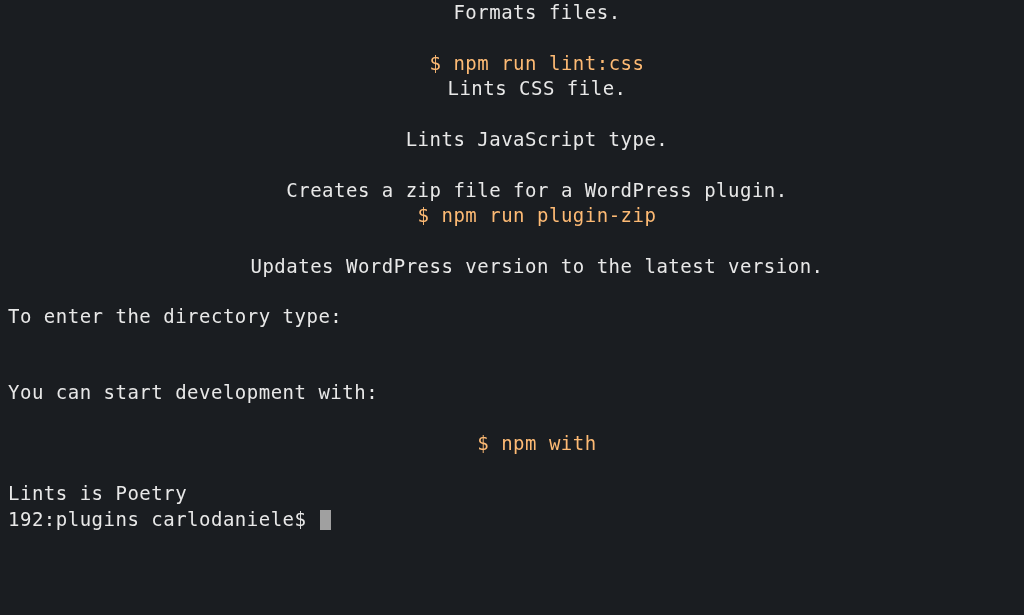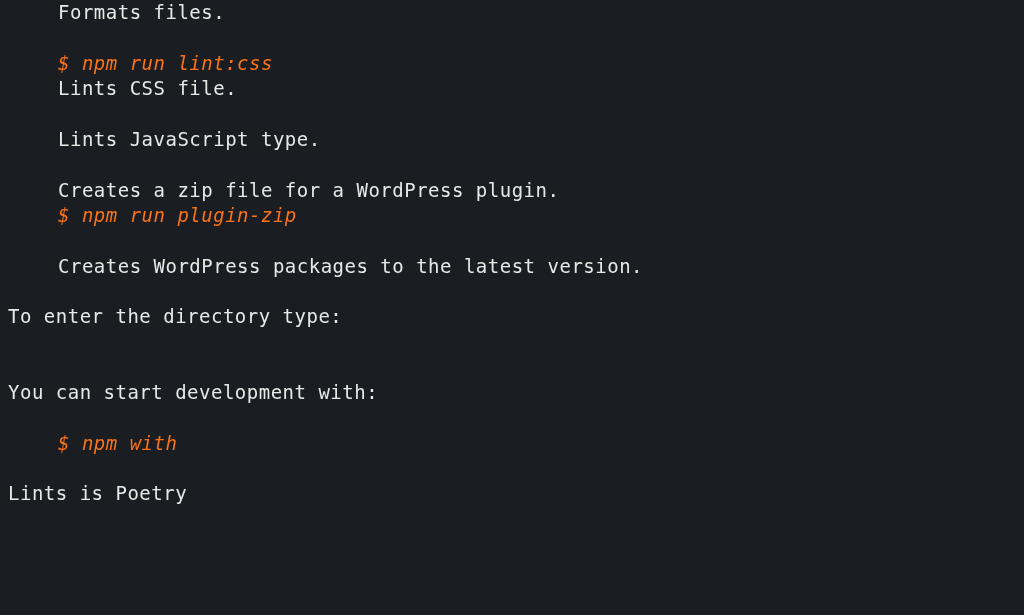--- a/index.html
+++ b/index.html
@@ -17,24 +17,24 @@
       width: 1024px;
       height: 615px;
       overflow: hidden;
       letter-spacing: 0.5px;
     }
     .terminal {
       padding: 0 8px;
     }
     .indent {
       padding-left: 50px;
+      text-align: center;
     }
     .cmd {
-      color: #f97316;
-      font-style: italic;
+      color: #fdba74;
     }
     .white {
       color: #e8e8e8;
     }
     .blank {
       height: 25px;
     }
     .line {
       white-space: pre;
     }
@@ -58,26 +58,27 @@
   <div class="indent line white">Lints CSS file.</div>
   <div class="blank"></div>
 
   <div class="indent line white">Lints JavaScript type.</div>
   <div class="blank"></div>
 
   <div class="indent line white">Creates a zip file for a WordPress plugin.</div>
   <div class="indent line cmd">$ npm run plugin-zip</div>
   <div class="blank"></div>
 
-  <div class="indent line white">Creates WordPress packages to the latest version.</div>
+  <div class="indent line white">Updates WordPress version to the latest version.</div>
   <div class="blank"></div>
 
   <div class="line white">To enter the directory type:</div>
   <div class="blank"></div>
   <div class="blank"></div>
 
   <div class="line white">You can start development with:</div>
   <div class="blank"></div>
   <div class="indent line cmd">$ npm with</div>
   <div class="blank"></div>
 
   <div class="line white">Lints is Poetry</div>
+  <div class="line white"><span>192:plugins carlodaniele$ </span><span class="cursor"></span></div>
 </div>
 
 </body></html>

